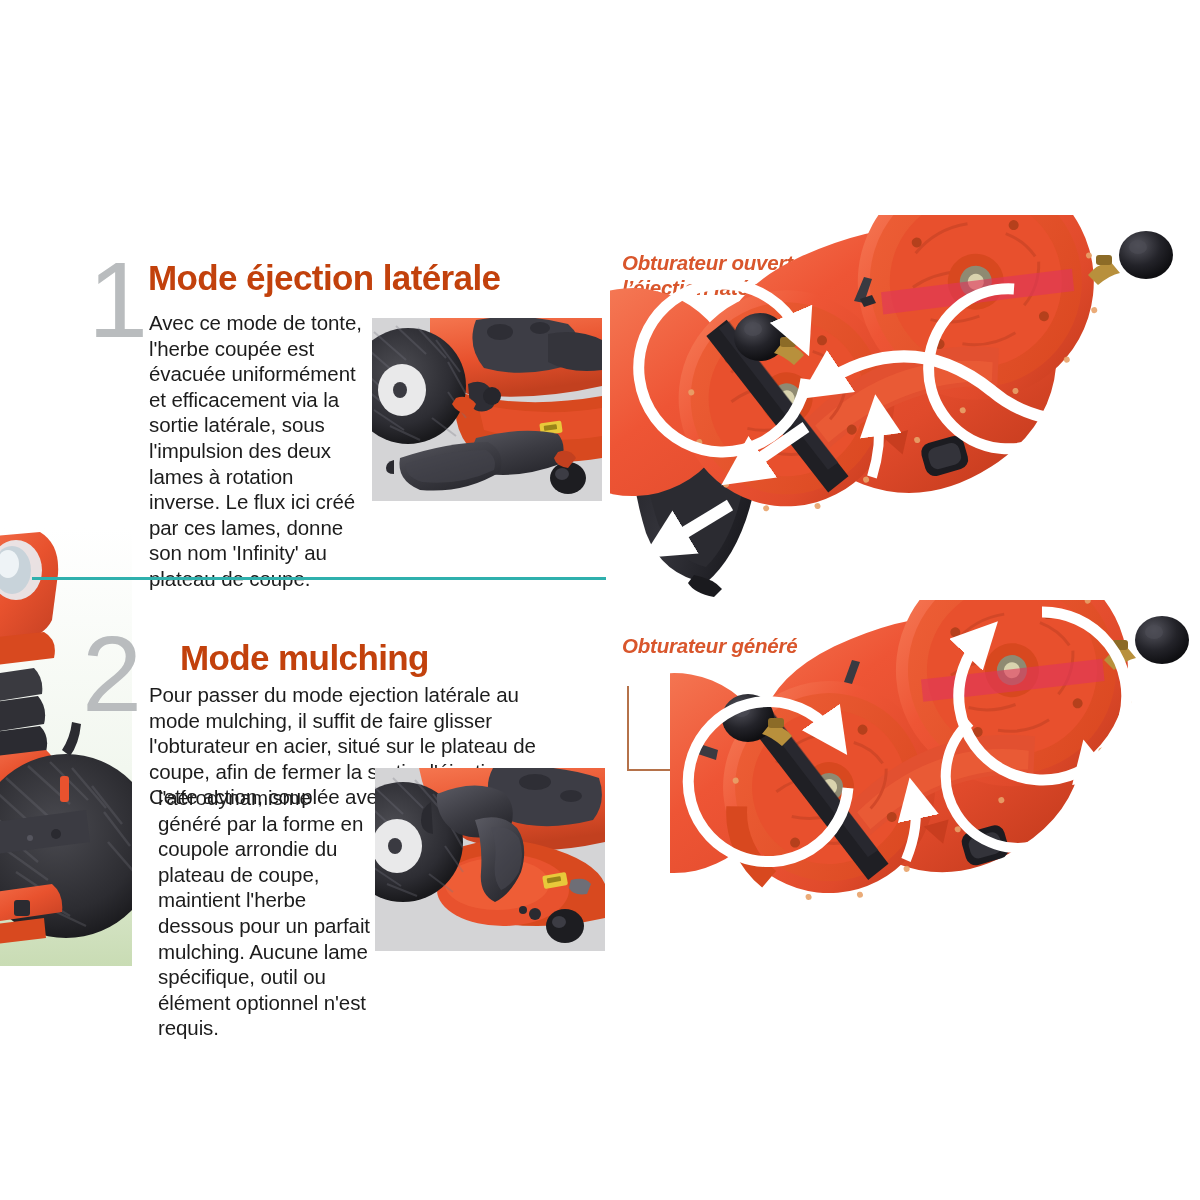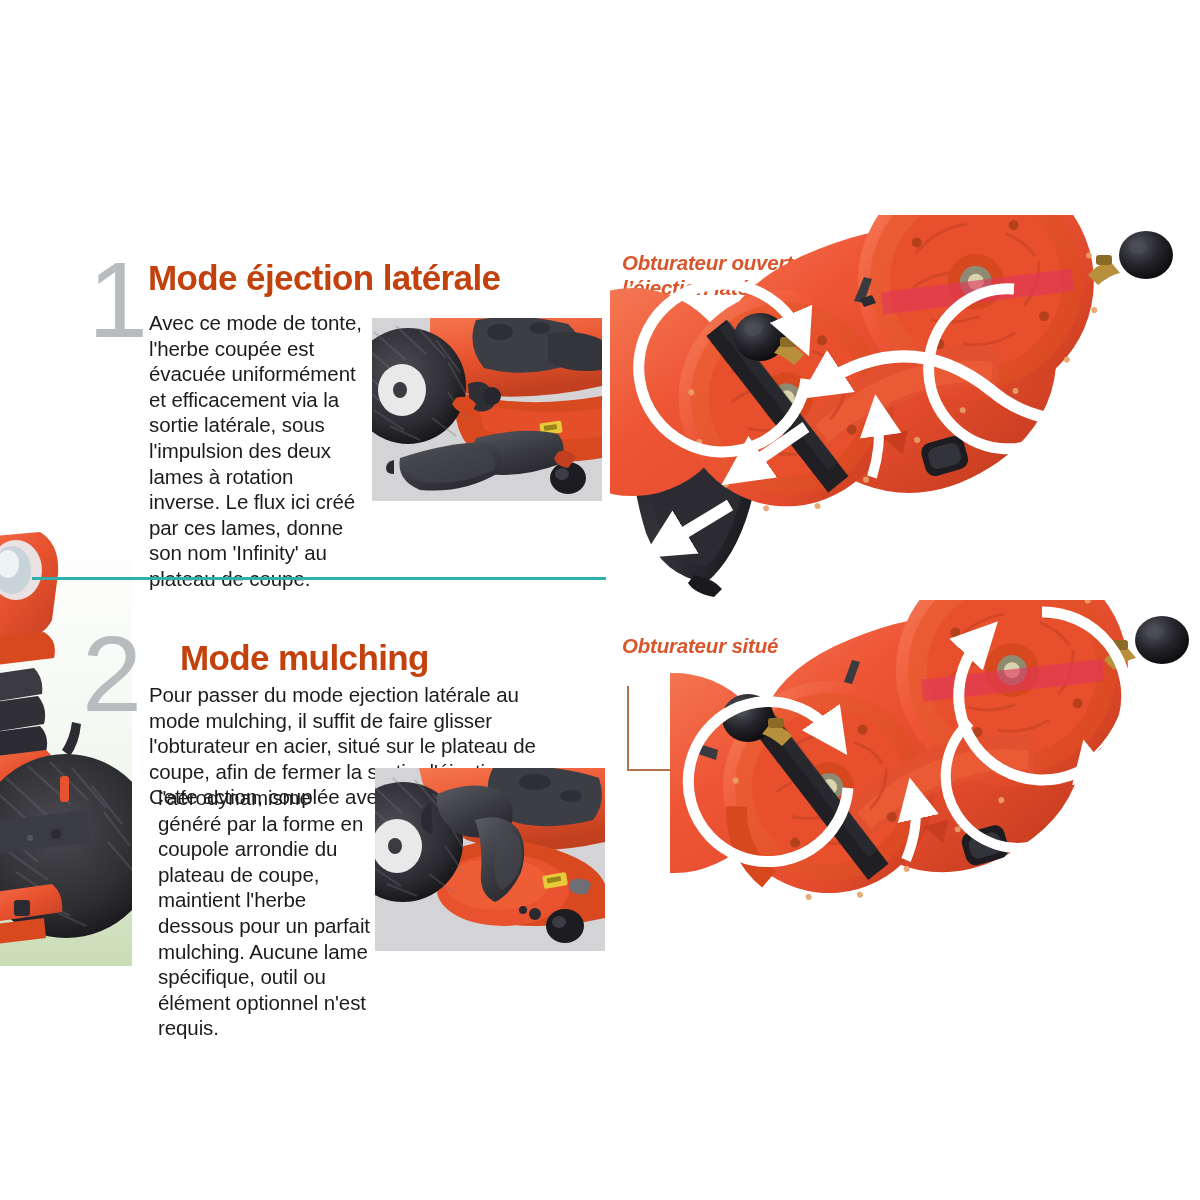--- a/index.html
+++ b/index.html
@@ -478,21 +478,21 @@
 
           <path d="M262 262 q10 -32 6 -62" marker-end="url(#ah1)" stroke-width="10"></path>
 
           <path d="M120 290 L54 330" marker-end="url(#ah1)" stroke-width="12"></path>
 
           <path d="M196 212 L132 256" marker-end="url(#ah1)" stroke-width="12"></path>
         </g>
       </svg>
     </div>
 
-    <div class="callout callout-2">Obturateur situé</div>
+    <div class="callout callout-2">Obturateur généré</div>
 
     <div class="deck-wrap deck-2">
       <svg viewBox="0 0 530 380">
         <defs>
           <linearGradient id="deckg2" x1="0.15" y1="0" x2="0.85" y2="1">
             <stop offset="0%" stop-color="#f57a56"></stop>
             <stop offset="35%" stop-color="#ee5535"></stop>
             <stop offset="75%" stop-color="#e04a2b"></stop>
             <stop offset="100%" stop-color="#c83d1f"></stop>
           </linearGradient>

